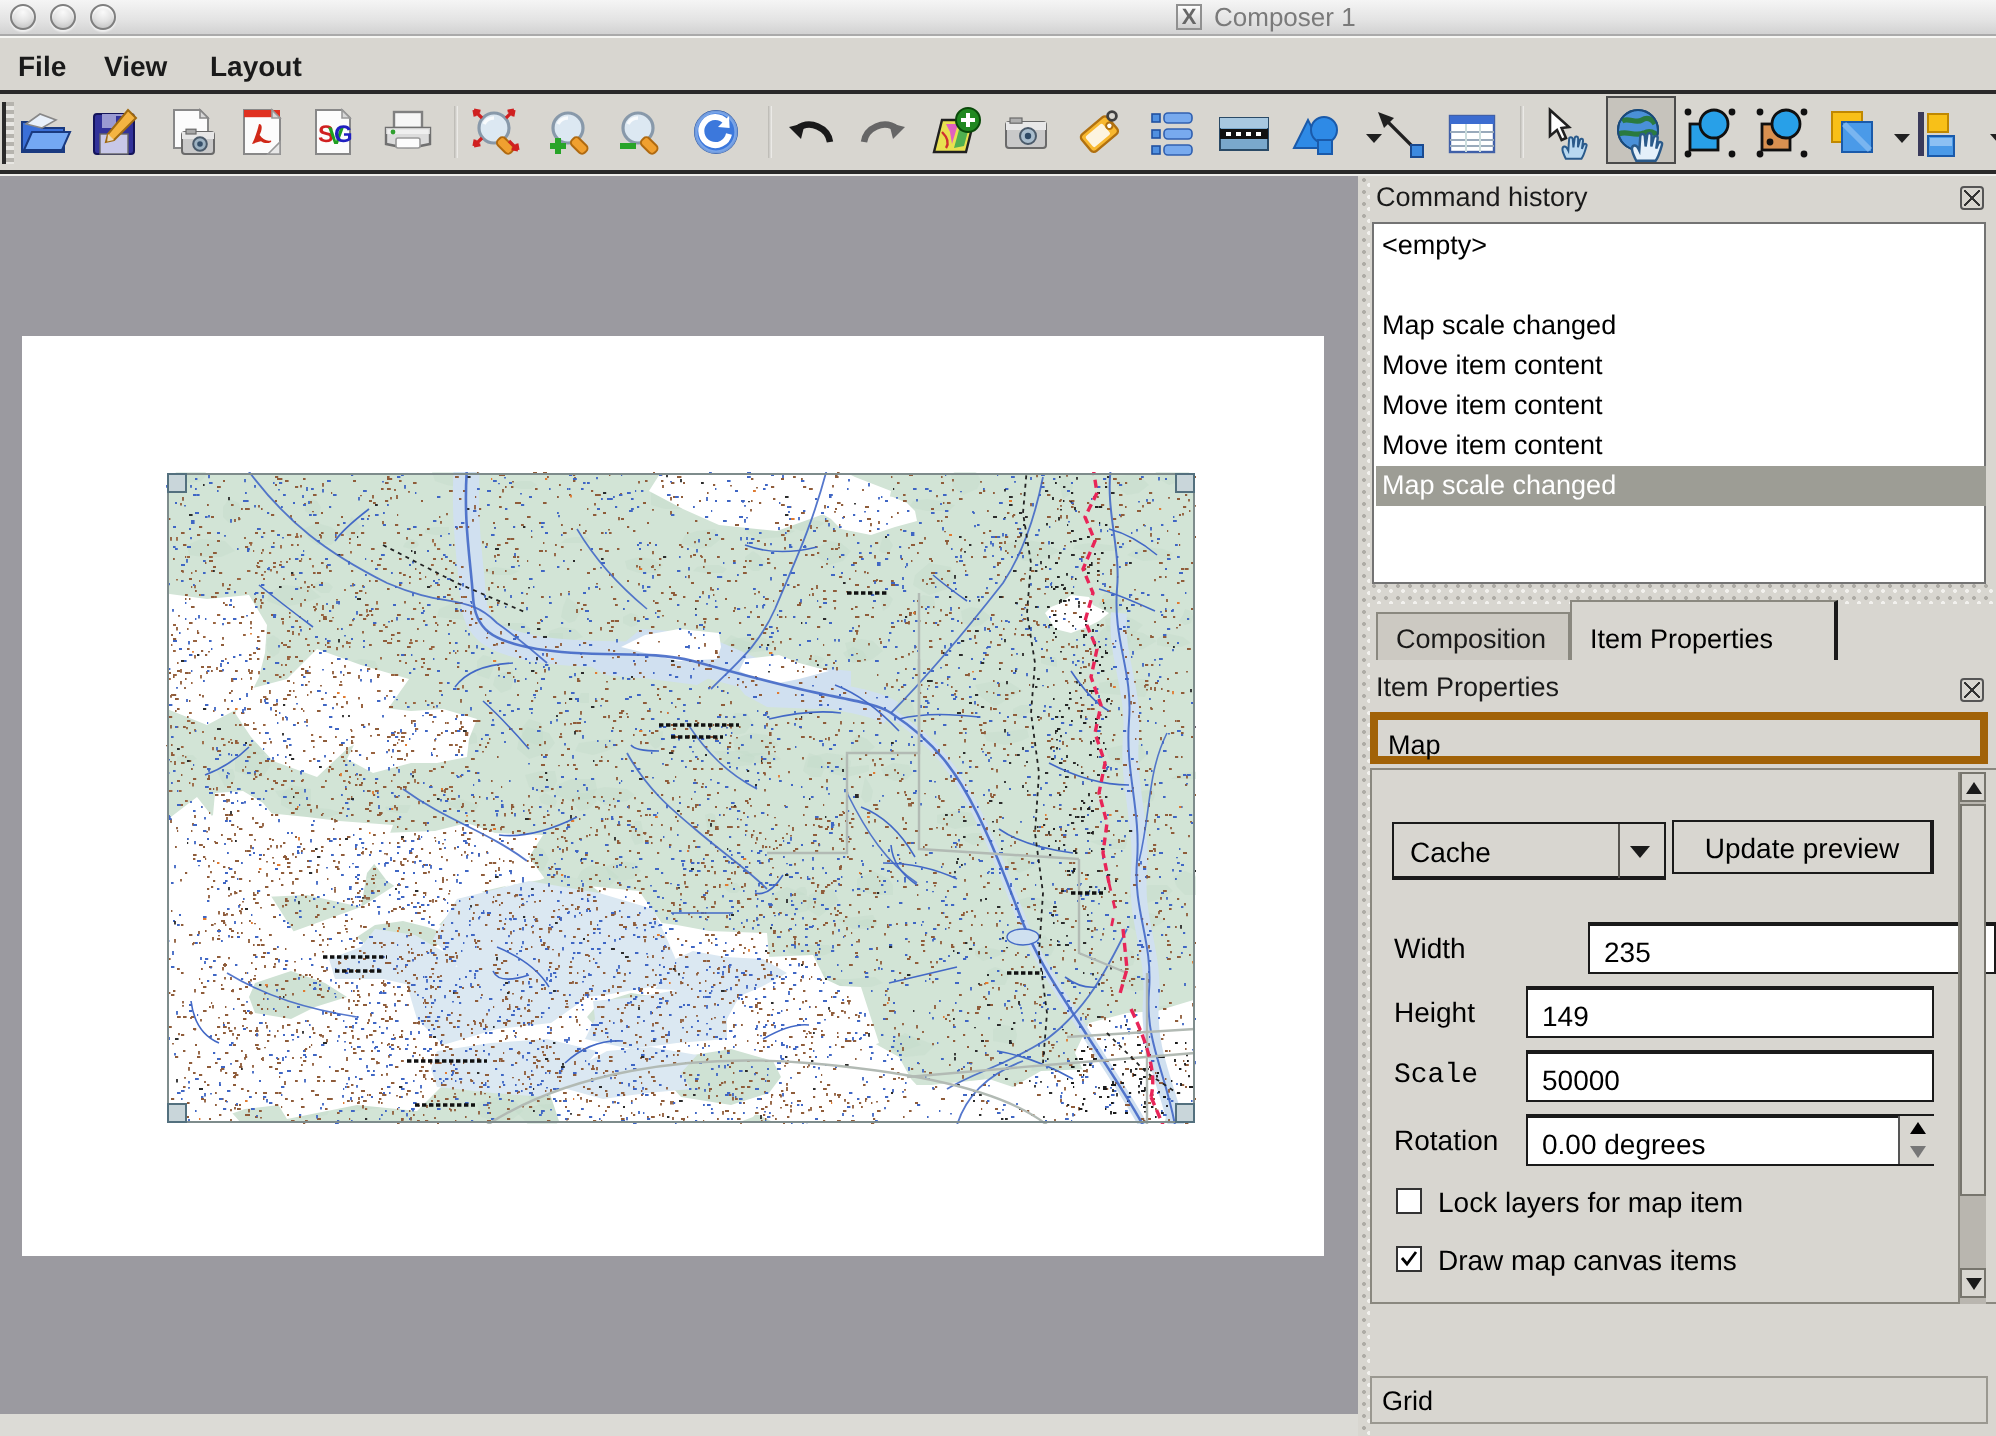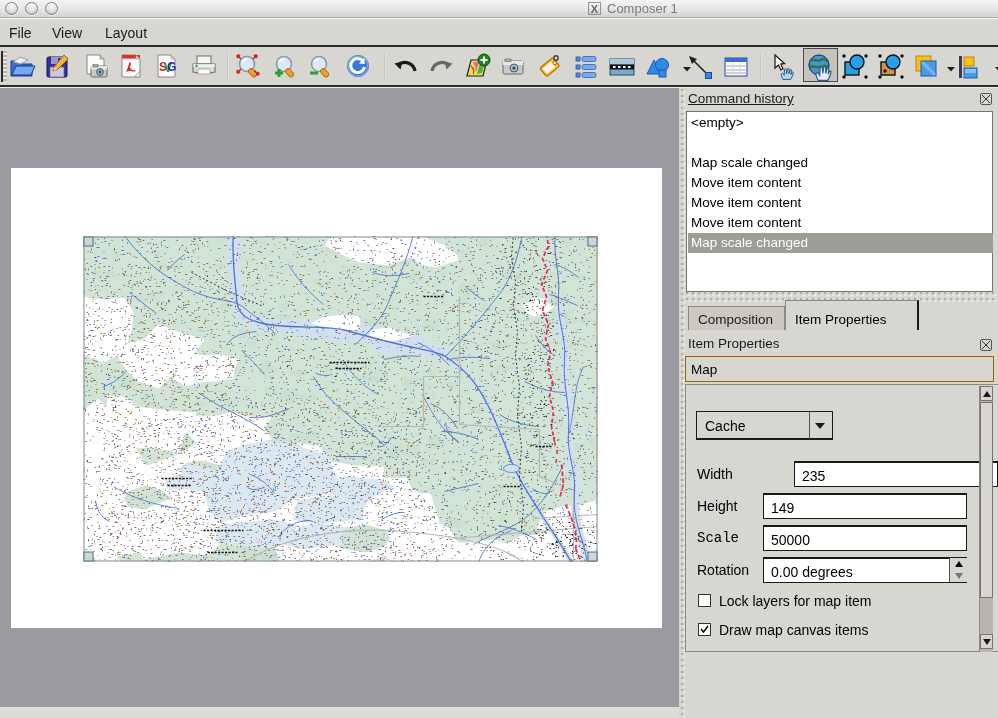--- a/index.html
+++ b/index.html
@@ -13,21 +13,21 @@
   border-bottom:1px solid #aaa; }
 .tlight { position:absolute; top:2px; width:13px; height:13px; border-radius:50%;
   background:radial-gradient(circle at 50% 28%, #fafafa, #e2e2e2 50%, #c6c6c6 85%, #b8b8b8);
   border:1.5px solid #7f7f7f; box-shadow:inset 0 1px 1px rgba(255,255,255,.95), 0 1px 1px rgba(255,255,255,.7); }
 #title-text { position:absolute; top:1px; left:607px; font-size:13px; color:#7a7a7a; }
 #xicon { position:absolute; left:588px; top:2px; width:13px; height:13px;
   background:linear-gradient(#fdfdfd,#cfcfcf); border:1px solid #909090;
   color:#666; font-size:11px; line-height:12px; text-align:center; font-weight:bold; }
 
 
-#menubar { left:0; top:18px; width:998px; height:29px; background:#d8d6d0; border-top:1px solid #f6f6f3; border-bottom:2px solid #2a2a2a; }
+#menubar { left:0; top:18px; width:998px; height:29px; background:#d8d6d0; border-top:1px solid #f6f6f3; border-bottom:2px solid #2a2a2a;font-weight:bold; }
 #menubar span { position:absolute; top:6px; font-size:14px; color:#1a1a1a; }
 
 
 #toolbar { left:0; top:47px; width:998px; height:38px; background:#d8d6d0; }
 #toolbar-border { left:0; top:85px; width:998px; height:3px;
   background:linear-gradient(#2a2a2a, #2a2a2a 66%, #efefec 66%); }
 .tbsep { position:absolute; top:6px; width:2px; height:26px;
   background:linear-gradient(90deg,#b8b6b0,#f2f1ee); }
 .ticon { position:absolute; top:5px; width:30px; height:30px; }
 #pressedbtn { left:803px; top:1px; width:35px; height:34px; background:#c6c3bc;
@@ -60,21 +60,21 @@
 #histlist .row { position:absolute; left:1px; width:305px; height:20px; padding:2px 0 0 3px; color:#000; }
 #histlist .sel { background:#9d9d95; color:#fff; }
 
 
 #tab-comp { position:absolute; left:9px; top:218px; width:97px; height:24px; background:#ccc9c2;
   border:1px solid #8a887f; border-bottom:none; font-size:13.5px; padding:5px 0 0 9px; color:#1a1a1a; }
 #tab-item { position:absolute; left:106px; top:212px; width:134px; height:30px; background:#d8d6d0;
   border:1px solid #8a887f; border-bottom:none; border-right:2px solid #1a1a1a; font-size:13.5px; padding:11px 0 0 9px; color:#000; }
 
 
-#mapheader { position:absolute; left:6px; top:268px; width:309px; height:26px; border:1px solid #a16207;
+#mapheader { position:absolute; left:6px; top:268px; width:309px; height:26px; border:4px solid #a16207;
   background:#d8d6d0; font-size:13.5px; padding:5px 0 0 5px; color:#000; }
 #scrollarea { position:absolute; left:6px; top:296px; width:319px; height:268px;
   border:1px solid #8a887f; background:#d8d6d0; }
 #sbar { position:absolute; left:293px; top:1px; width:14px; height:266px; background:#b9b6af; border-left:1px solid #8a887f; }
 .sbtn { position:absolute; left:0px; width:13px; height:15px; background:#d8d6d0; border:1px solid #77756d; }
 #sthumb { position:absolute; left:0px; top:16px; width:13px; height:196px; background:#d8d6d0; border:1px solid #77756d; }
 .arrow-up { width:0; height:0; border-left:4px solid transparent; border-right:4px solid transparent;
   border-bottom:6px solid #1a1a1a; position:absolute; left:2px; top:4px; }
 .arrow-dn { width:0; height:0; border-left:4px solid transparent; border-right:4px solid transparent;
   border-top:6px solid #1a1a1a; position:absolute; left:2px; top:4px; }
@@ -658,38 +658,39 @@
         <rect x="504.5" y="0.5" width="9" height="9" fill="#c9d6da" stroke="#53707e" stroke-width="1"></rect>
         <rect x="0.5" y="315.5" width="9" height="9" fill="#c9d6da" stroke="#53707e" stroke-width="1"></rect>
         <rect x="504.5" y="315.5" width="9" height="9" fill="#c9d6da" stroke="#53707e" stroke-width="1"></rect>
       </svg>
     </div>
 </div>
 <div id="bottomstrip" class="abs"></div>
 
 <div id="rpanel" class="abs">
   <div id="lsplit" class="dotv"></div>
-  <div class="docktitle" style="left:9px; top:3px;text-decoration:underline;">Command history</div>
+  <div class="docktitle" style="left:9px; top:3px;">Command history</div>
   <div class="closebox" style="left:301px; top:5px;"></div>
   <div id="histlist">
     <div class="row" style="top:1px;">&lt;empty&gt;</div>
     <div class="row" style="top:41px;">Map scale changed</div>
     <div class="row" style="top:61px;">Move item content</div>
     <div class="row" style="top:81px;">Move item content</div>
     <div class="row" style="top:101px;">Move item content</div>
     <div class="row sel" style="top:121px;">Map scale changed</div>
   </div>
   <div id="hsplit" class="dotv"></div>
   <div id="tab-comp">Composition</div>
   <div id="tab-item">Item Properties</div>
   <div class="docktitle" style="left:9px; top:248px;">Item Properties</div>
   <div class="closebox" style="left:301px; top:251px;"></div>
   <div id="mapheader">Map</div>
   <div id="scrollarea">
     <div id="combo">Cache<div class="dd"></div><div class="ar"></div></div>
+    <div id="updbtn">Update preview</div>
     <div class="flabel" style="top:81px;">Width</div>
     <div class="finput" style="top:76px;margin-left:31px;">235</div>
     <div class="flabel" style="top:113px;">Height</div>
     <div class="finput" style="top:108px;">149</div>
     <div class="flabel" style="top:145px;font-family:Liberation Mono, monospace;">Scale</div>
     <div class="finput" style="top:140px;">50000</div>
     <div class="flabel" style="top:177px;">Rotation</div>
     <div class="finput" style="top:172px;">0.00 degrees</div>
     <div id="spinner">
         <div class="up">
@@ -710,13 +711,14 @@
     <div id="sbar">
       <div class="sbtn" style="top:0px;">
           <div class="arrow-up"></div>
         </div>
       <div id="sthumb"></div>
       <div class="sbtn" style="top:248px;">
           <div class="arrow-dn"></div>
         </div>
     </div>
   </div>
+  <div class="grpheader" style="top:600px;">Grid</div>
 </div>
 
 </body></html>

